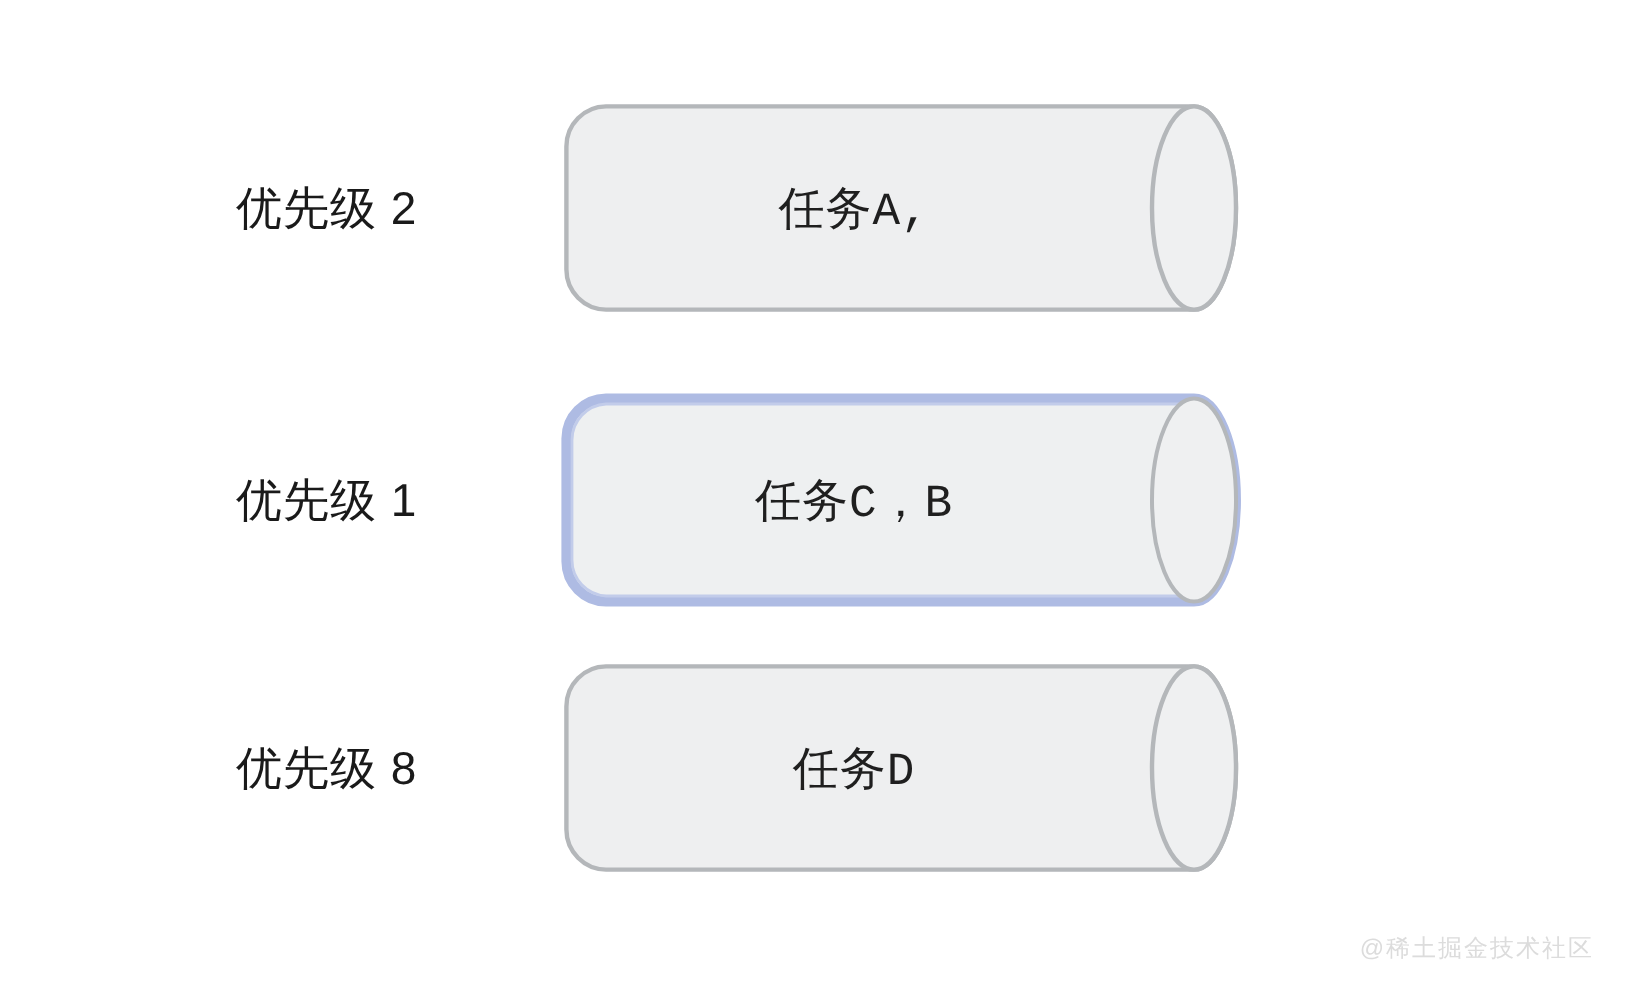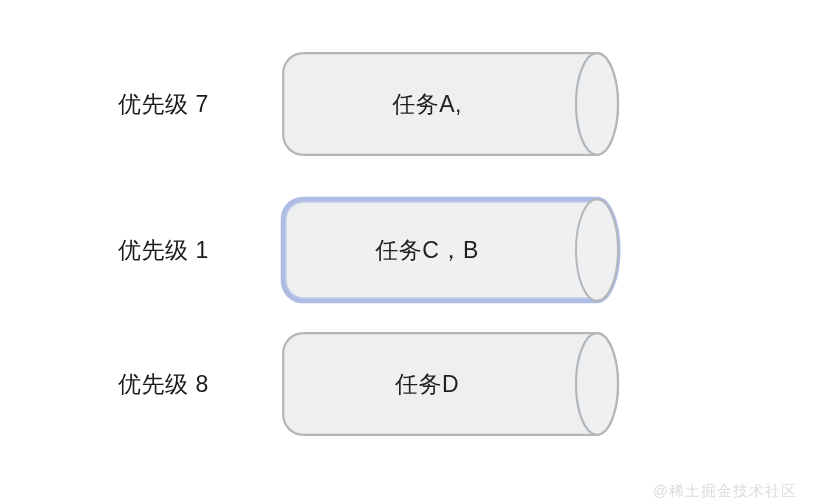--- a/index.html
+++ b/index.html
@@ -70,39 +70,40 @@
     width: 290px;
     height: 104px;
     display: flex;
     align-items: center;
     justify-content: center;
     font-size: 23px;
     color: #1f1f1f;
     letter-spacing: 0.5px;
     white-space: nowrap;
     user-select: none;
+    font-family: Liberation Mono, monospace;
   }
 
   .watermark {
     position: absolute;
     right: 18px;
-    bottom: 0;
-    font-size: 15px;
+    bottom: 18px;
+    font-size: 12px;
     color: #dcdcdc;
     letter-spacing: 1px;
     user-select: none;
   }
 </style>
 </head>
 <body>
 
 <div class="stage">
 
   <div class="queue-row row-0">
-    <div class="priority-label">优先级 7</div>
+    <div class="priority-label">优先级 2</div>
     <div class="cylinder">
       <svg class="cyl-svg" viewBox="0 0 336 104" preserveAspectRatio="none">
         <path d="M 21 1.2 L 315 1.2 A 21 50.8 0 0 1 315 102.8 L 21 102.8 A 20 20 0 0 1 1.2 82.8 L 1.2 21.2 A 20 20 0 0 1 21 1.2 Z" fill="#eeeff0" stroke="#b4b7ba" stroke-width="2.2"></path>
         <ellipse cx="315" cy="52" rx="21" ry="50.8" fill="#eff0f1" stroke="#b4b7ba" stroke-width="2.2"></ellipse>
       </svg>
       <div class="queue-text">任务A,</div>
     </div>
   </div>
 
   <div class="queue-row row-1">

